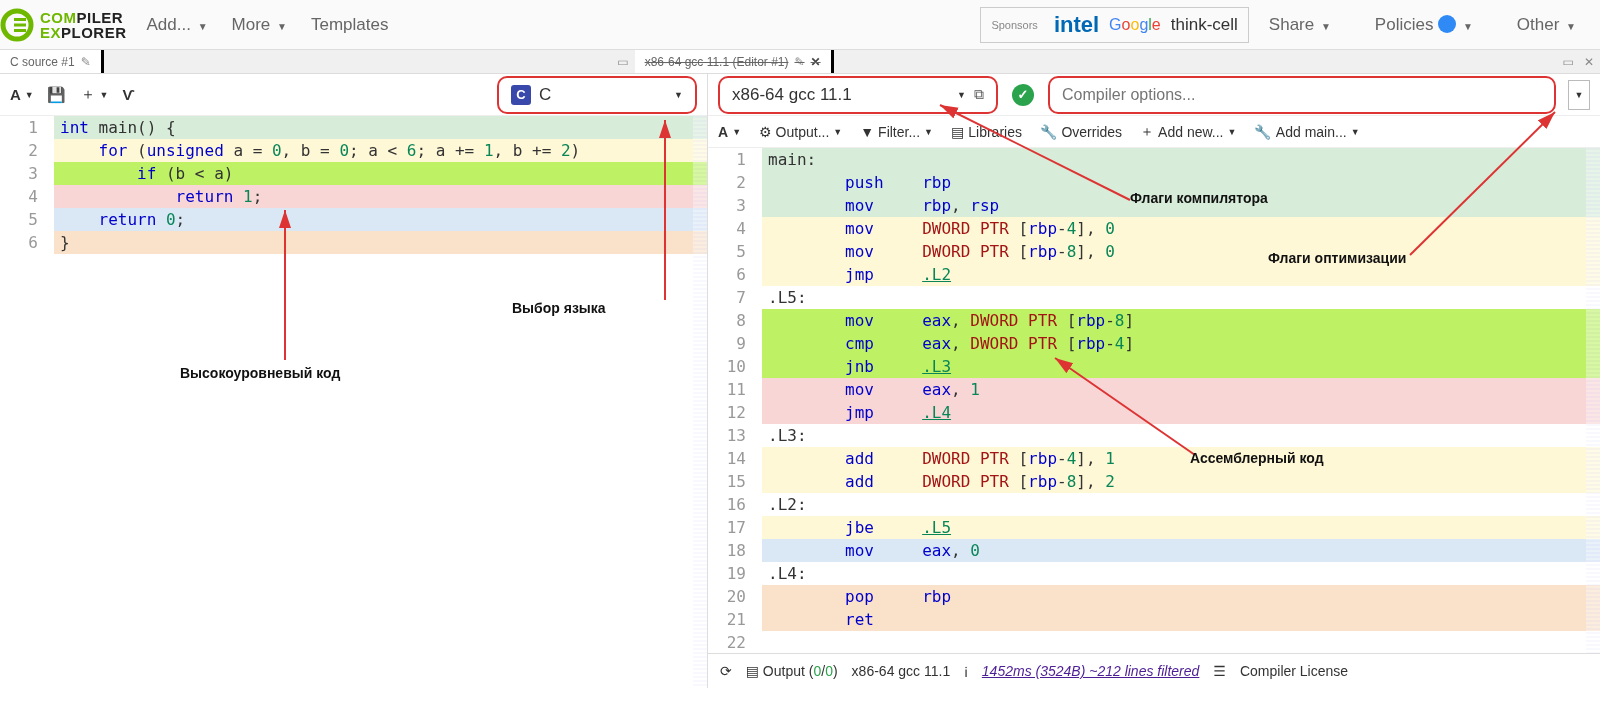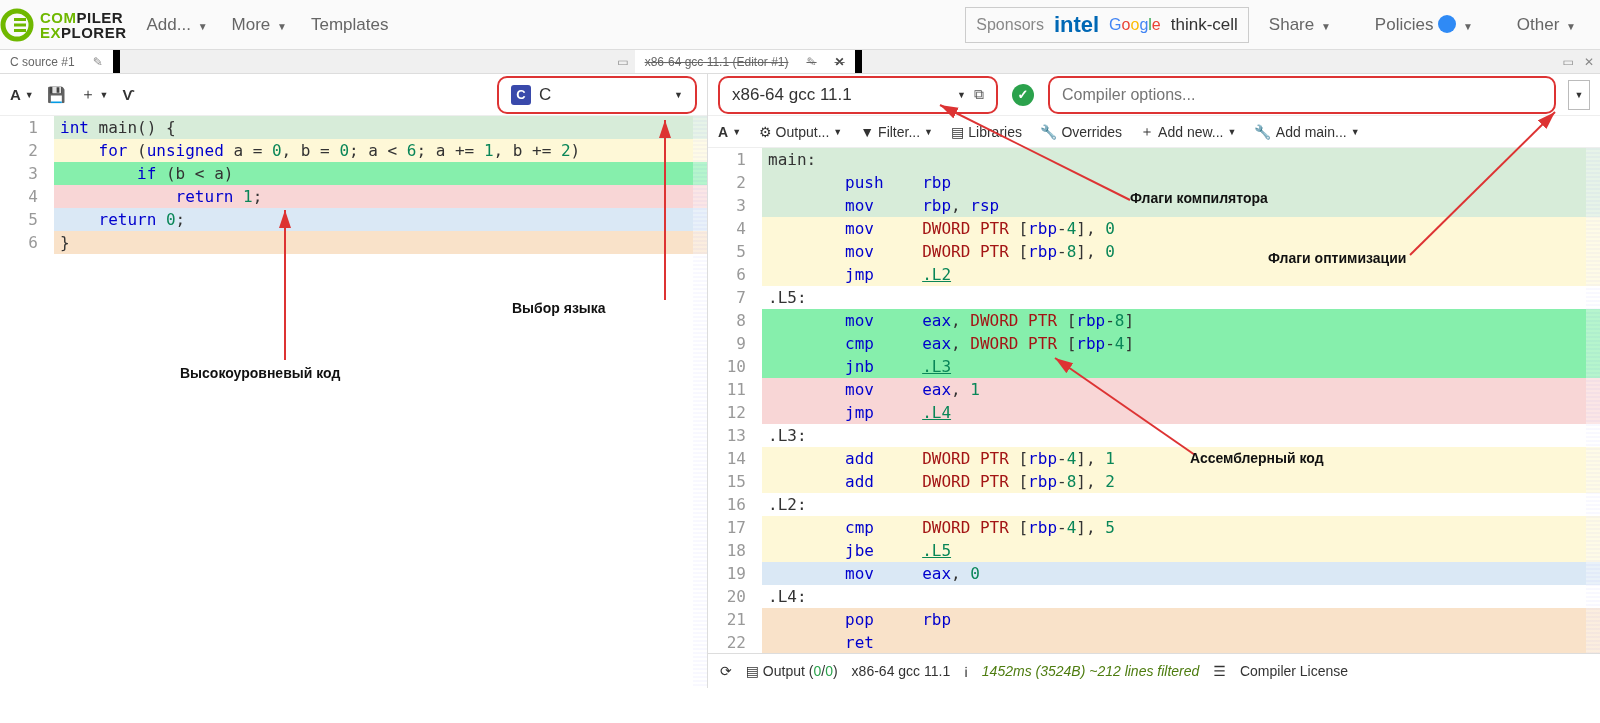--- a/index.html
+++ b/index.html
@@ -6,28 +6,28 @@
   body { font-family: -apple-system, BlinkMacSystemFont, "Segoe UI", Arial, sans-serif; font-size: 14px; color: #333; background: #fff; width: 1600px; height: 723px; overflow: hidden; position: relative; }
   .topbar { display: flex; align-items: center; height: 50px; padding: 0 0; border-bottom: 1px solid #ddd; background: #fafafa; }
   .logo { display: flex; align-items: center; margin-right: 20px; }
   .logo-text { font-weight: 700; font-size: 15px; line-height: 1; letter-spacing: 0.5px; }
   .logo-text .g { color: #6fb800; }
   .logo-text .b { color: #222; }
   .nav-item { color: #666; margin-right: 24px; cursor: pointer; font-size: 17px; }
   .nav-item .caret { font-size: 10px; margin-left: 2px; }
   .spacer { flex: 1; }
   .sponsors { display: flex; align-items: center; border: 1px solid #ccc; padding: 4px 10px; margin-right: 20px; gap: 10px; }
-  .sponsors-label { color: #888; font-size: 16px; }
+  .sponsors-label { color: #888; font-size: 11px; margin-right: 6px; }
   .sp-intel { color: #0068b5; font-weight: 700; font-size: 22px; }
   .sp-google { font-weight: 500; font-size: 16px; }
   .sp-tc { color: #333; font-size: 17px; }
   .right-nav { display: flex; align-items: center; gap: 20px; }
   .bell { display:inline-block; width:18px; height:18px; background:#2f8af5; border-radius:50%; position:relative; vertical-align:-3px; }
   .tabs { display: flex; align-items: center; height: 24px; background: #f0f0f0; border-bottom: 1px solid #ddd; font-size: 12px; }
-  .tab { display: flex; align-items: center; height: 100%; padding: 0 10px; background: #fff; border-right: 7px solid #000000; gap: 18px; color: #666; }
+  .tab { display: flex; align-items: center; height: 100%; padding: 0 10px; background: #fff; border-right: 3px solid #000000; gap: 6px; color: #666; }
   .tab.strike { text-decoration: line-through; }
   .tab-close { cursor: pointer; font-weight: 700; color: #444; }
   .tab-edit { color:#888; }
   .panes { display: flex; height: 614px; }
   .pane-left { width: 708px; border-right: 1px solid #ddd; display:flex; flex-direction:column; position:relative; }
   .pane-right { width: 892px; display:flex; flex-direction:column; position:relative; }
   .toolbar { display: flex; align-items: center; height: 42px; padding: 0 10px; gap: 14px; border-bottom: 1px solid #eee; background:#fff; }
   .tb-btn { cursor: pointer; color:#333; font-size:15px; display:flex; align-items:center; gap:4px; }
   .tb-caret { font-size: 9px; }
   .lang-select { margin-left: auto; display:flex; align-items:center; gap:8px; border:2px solid #d33; border-radius:10px; padding:4px 12px; min-width:200px; height:38px; cursor:pointer; }
@@ -42,32 +42,32 @@
   .opts-dd { border:1px solid #bbb; width:22px; height:30px; display:flex; align-items:center; justify-content:center; cursor:pointer; margin-left:-2px; }
   .toolbar2 { display:flex; align-items:center; height:32px; padding:0 10px; gap:18px; border-bottom:1px solid #eee; font-size:14px; color:#333; }
   .tb2-item { display:flex; align-items:center; gap:4px; cursor:pointer; }
   .editor { position:relative; font-family: "Menlo","Consolas",monospace; font-size:16px; line-height:23px; flex:1; overflow:hidden; }
   .gutter { position:absolute; left:0; top:0; width:48px; text-align:right; color:#999; padding-right:10px; }
   .code-lines { margin-left:54px; }
   .ln { height:23px; padding-left:6px; white-space:pre; }
   .gut { height:23px; }
   .hl-green { background:#d7ecd9; }
   .hl-yellow { background:#fef8d7; }
-  .hl-lav { background:#86efac; }
+  .hl-lav { background:#bef264; }
   .hl-pink { background:#f8d6d6; }
   .hl-blue { background:#dae8f5; }
   .hl-orange { background:#f9e2c9; }
   .k-blue { color:#0000cd; }
   .k-num { color:#098658; }
   .k-reg { color:#0000cd; }
   .k-addr { color:#a31515; }
   .k-link { color:#098658; text-decoration:underline; }
   .bottombar { height:35px; border-top:1px solid #ddd; display:flex; align-items:center; gap:14px; padding:0 12px; font-size:14px; color:#333; background:#fff; }
   .out-0 { color:#2ba24c; }
-  .muted { color:#4d7c0f; font-style:italic; }
+  .muted { color:#4c1d95; font-style:italic;text-decoration:underline; }
   
   .anno { position:absolute; font-weight:700; color:#111; pointer-events:none; z-index:50; }
   svg.arrows { position:absolute; top:0; left:0; pointer-events:none; z-index:40; }
   .minimap { position:absolute; top:0; right:0; width:14px; height:100%; background:repeating-linear-gradient(#eef,#eef 2px,#fff 2px,#fff 4px); opacity:.4; }
 </style>
 </head>
 <body>
 
 <div class="topbar">
   <div class="logo">
@@ -247,21 +247,20 @@
           <div class="ln ">.L5:</div>
           <div class="ln hl-lav">        <span class="k-blue">mov</span>     <span class="k-reg">eax</span>, <span class="k-addr">DWORD PTR</span> [<span class="k-reg">rbp</span>-<span class="k-num">8</span>]</div>
           <div class="ln hl-lav">        <span class="k-blue">cmp</span>     <span class="k-reg">eax</span>, <span class="k-addr">DWORD PTR</span> [<span class="k-reg">rbp</span>-<span class="k-num">4</span>]</div>
           <div class="ln hl-lav">        <span class="k-blue">jnb</span>     <span class="k-link">.L3</span></div>
           <div class="ln hl-pink">        <span class="k-blue">mov</span>     <span class="k-reg">eax</span>, <span class="k-num">1</span></div>
           <div class="ln hl-pink">        <span class="k-blue">jmp</span>     <span class="k-link">.L4</span></div>
           <div class="ln ">.L3:</div>
           <div class="ln hl-yellow">        <span class="k-blue">add</span>     <span class="k-addr">DWORD PTR</span> [<span class="k-reg">rbp</span>-<span class="k-num">4</span>], <span class="k-num">1</span></div>
           <div class="ln hl-yellow">        <span class="k-blue">add</span>     <span class="k-addr">DWORD PTR</span> [<span class="k-reg">rbp</span>-<span class="k-num">8</span>], <span class="k-num">2</span></div>
           <div class="ln ">.L2:</div>
-          <div class="ln hl-yellow">        <span class="k-blue">cmp</span>     <span class="k-addr">DWORD PTR</span> [<span class="k-reg">rbp</span>-<span class="k-num">4</span>], <span class="k-num">5</span></div>
           <div class="ln hl-yellow">        <span class="k-blue">jbe</span>     <span class="k-link">.L5</span></div>
           <div class="ln hl-blue">        <span class="k-blue">mov</span>     <span class="k-reg">eax</span>, <span class="k-num">0</span></div>
           <div class="ln ">.L4:</div>
           <div class="ln hl-orange">        <span class="k-blue">pop</span>     <span class="k-reg">rbp</span></div>
           <div class="ln hl-orange">        <span class="k-blue">ret</span></div>
         </div>
     </div>
     <div class="bottombar">
       <span>⟳</span>
       <span>▤ <span>Output</span> (<span class="out-0">0</span>/<span class="out-0">0</span>)</span>

